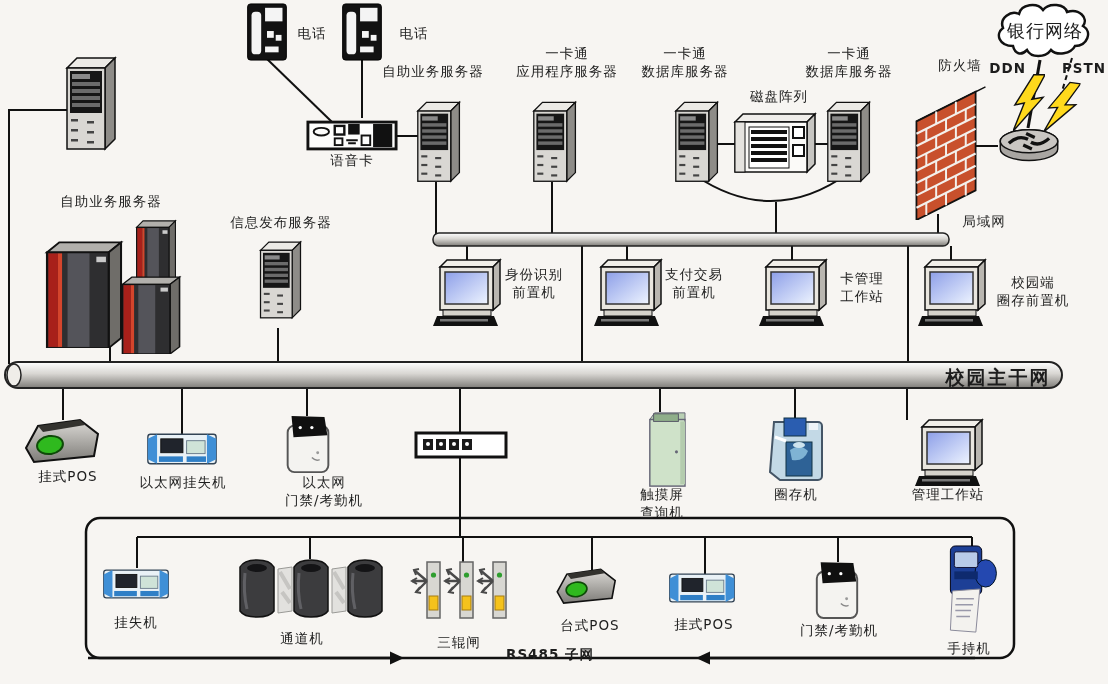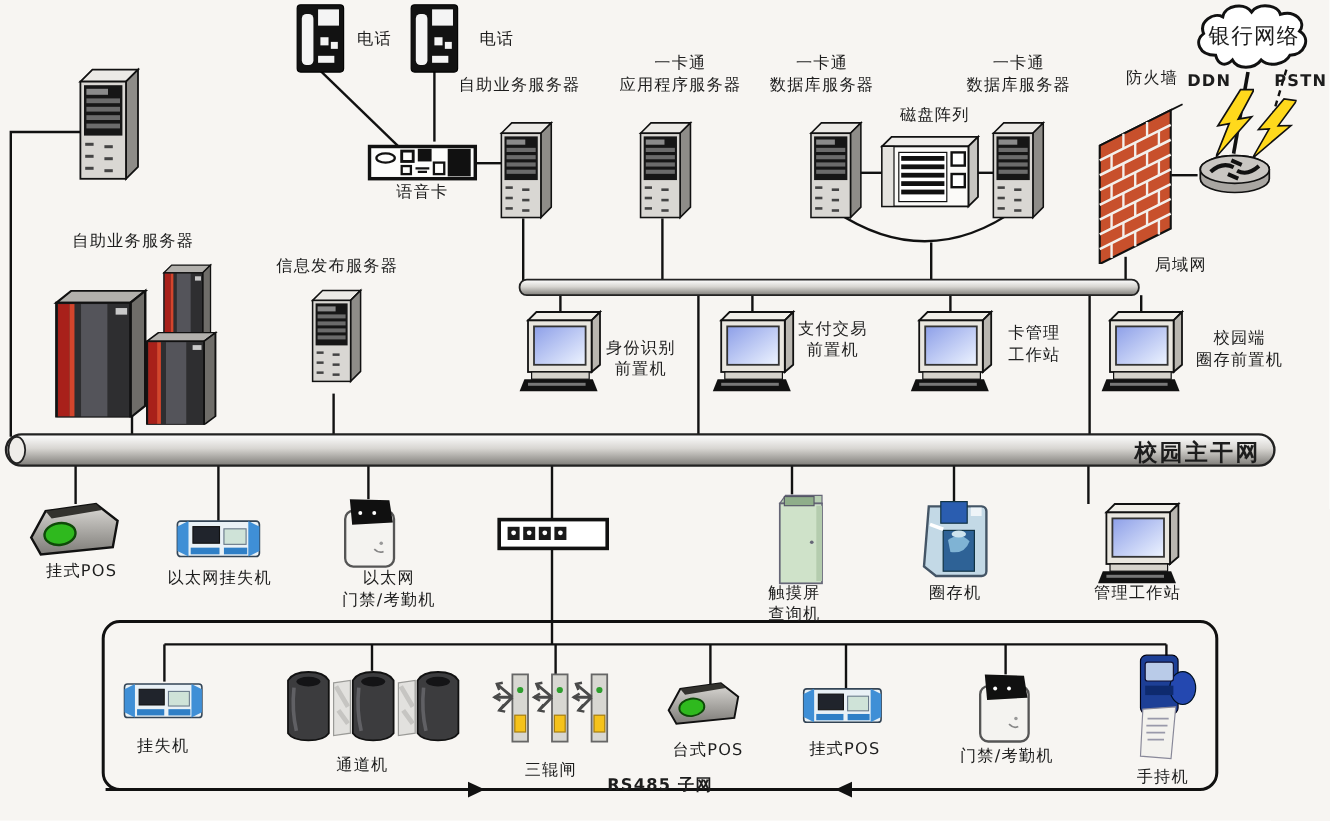--- a/index.html
+++ b/index.html
@@ -400,21 +400,21 @@
 <div class="lbl" style="left:618px;top:45px;width:134px">一卡通
 数据库服务器</div>
 <div class="lbl" style="left:736px;top:88px;width:86px">磁盘阵列</div>
 <div class="lbl" style="left:782px;top:45px;width:134px">一卡通
 数据库服务器</div>
 <div class="lbl" style="left:922px;top:57px;width:76px">防火墙</div>
 <div class="lbl s12" style="left:1004px;top:19px;width:82px">银行网络</div>
 <div class="lbl b left" style="left:986px;top:60px;width:40px">DDN</div>
 <div class="lbl b left" style="left:1050px;top:60px;width:56px">PSTN</div>
 <div class="lbl" style="left:950px;top:213px;width:68px">局域网</div>
-<div class="lbl" style="left:496px;top:282px;width:76px">身份识别
+<div class="lbl" style="left:496px;top:266px;width:76px">身份识别
 前置机</div>
 <div class="lbl" style="left:656px;top:266px;width:76px">支付交易
 前置机</div>
 <div class="lbl" style="left:828px;top:270px;width:68px">卡管理
 工作站</div>
 <div class="lbl" style="left:982px;top:274px;width:102px">校园端
 圈存前置机</div>
 <div class="lbl b s15" style="left:938px;top:365px;width:120px">校园主干网</div>
 <div class="lbl" style="left:18px;top:468px;width:100px">挂式POS</div>
 <div class="lbl" style="left:124px;top:474px;width:118px">以太网挂失机</div>

